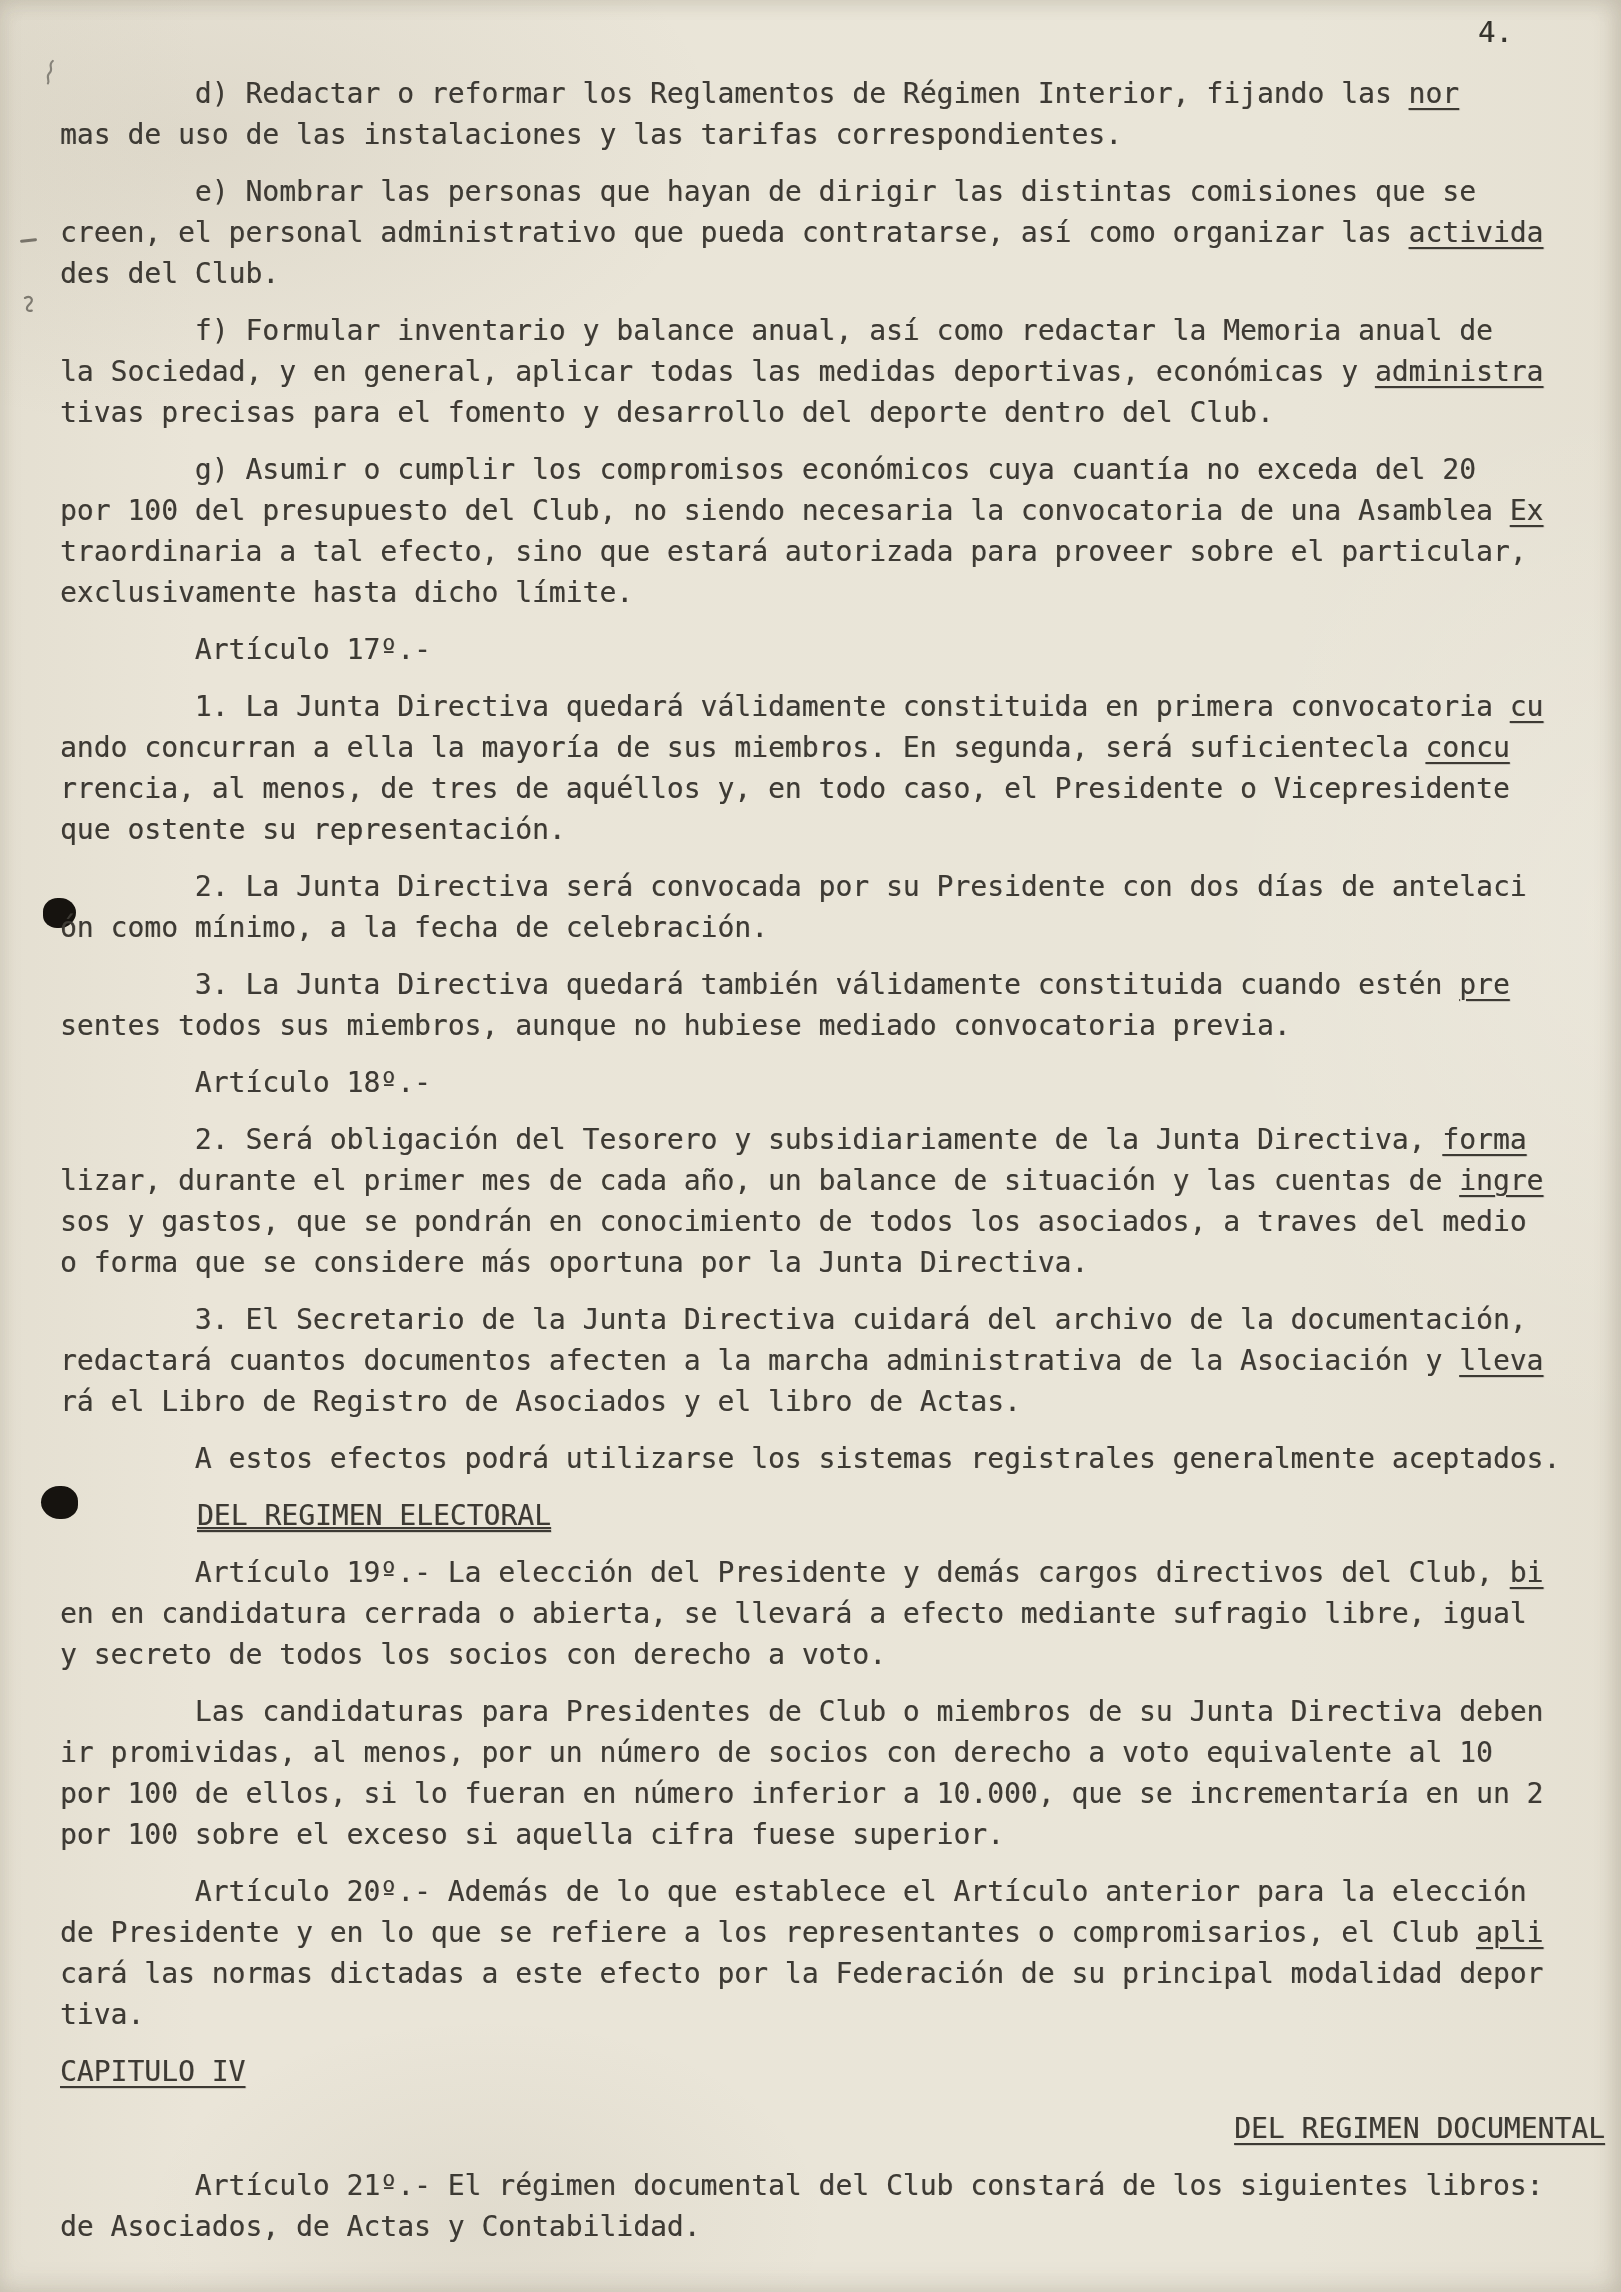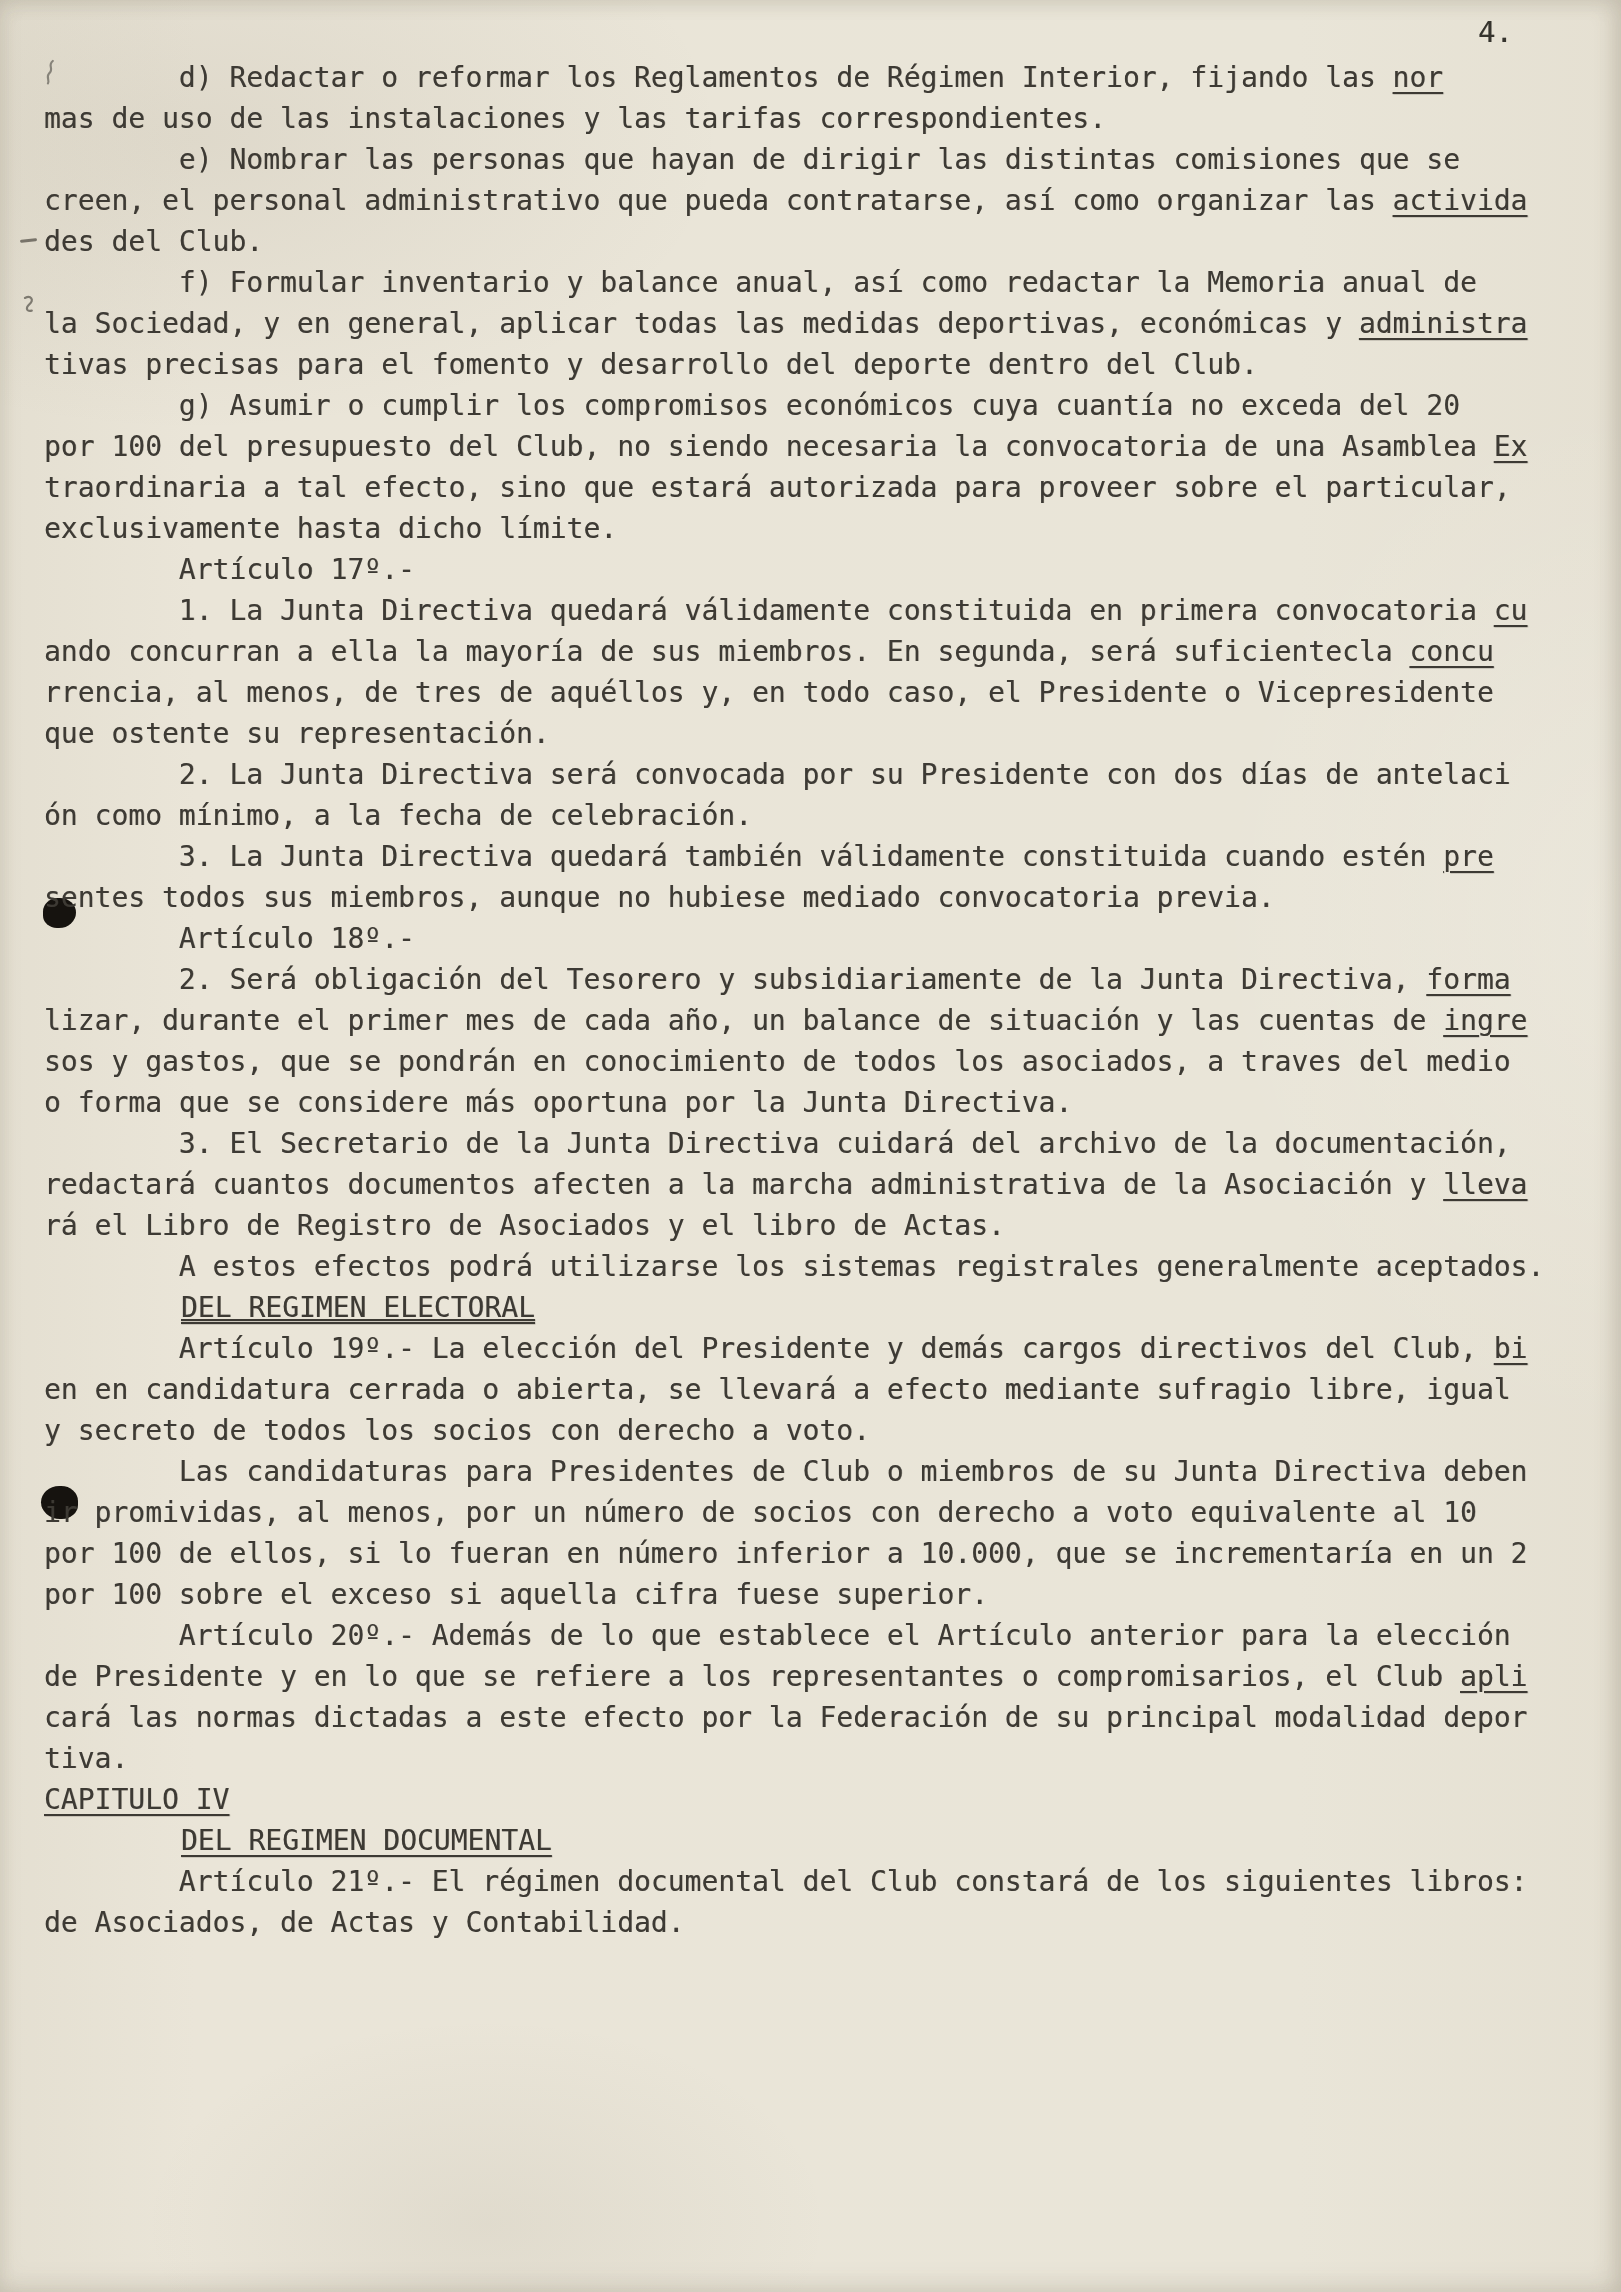--- a/index.html
+++ b/index.html
@@ -11,31 +11,31 @@
       radial-gradient(ellipse 686px 882px at 100% 40%, rgba(255,255,250,0.20), transparent 60%),
       radial-gradient(ellipse 490px 294px at 30% 97%, rgba(110,100,78,0.08), transparent 70%),
       linear-gradient(90deg,#e4dfd1 0%,#eae5d8 12%,#e9e5d8 80%,#e5e0d2 100%);
     box-shadow: inset -7.8px 0 21.6px rgba(90,80,58,0.14), inset 0 -9.8px 25.5px rgba(90,80,58,0.08), inset 0 5.9px 17.6px rgba(120,110,88,0.08);
     font-family:"DejaVu Sans Mono","Liberation Mono",monospace;
     font-size:28px;line-height:41px;
     color:#3d3a34;
     overflow:hidden;
   }
   .content{position:absolute;left:44px;top:57px;width:1577px;}
-  p.block{margin:0;white-space:pre-wrap;text-shadow:0.4px 0.4px 0.5px rgba(61,58,52,0.45);}
+  p.block{margin:16px;white-space:pre-wrap;text-shadow:0.4px 0.4px 0.5px rgba(61,58,52,0.45);}
   u, .hu{
     text-decoration:underline;
     text-decoration-thickness:2px;
     text-underline-offset:4.9px;
   }
   .gap-12{margin-top:11.8px;}
   .gap-14{margin-top:13.7px;}
   .gap-20{margin-top:19.6px;}
   .gap-28{margin-top:27.4px;text-decoration:underline;}
-  .gap-40{margin-top:39px;}
+  .gap-40{margin-top:39px;text-align:right;}
   .gap-8{margin-top:7.8px;}
   .indented{padding-left:137px;}
   .centered{text-align:left;}
   .page-number{
     position:absolute;left:1478px;top:11.8px;
     font-size:29px;color:#35332d;
     text-shadow:0.4px 0.4px 0.5px rgba(61,58,52,0.45);
   }
   .ink-blob{position:absolute;background:#16130f;}
   .blob-1{left:43px;top:898px;width:33px;height:30px;border-radius:48% 52% 55% 45%;}

